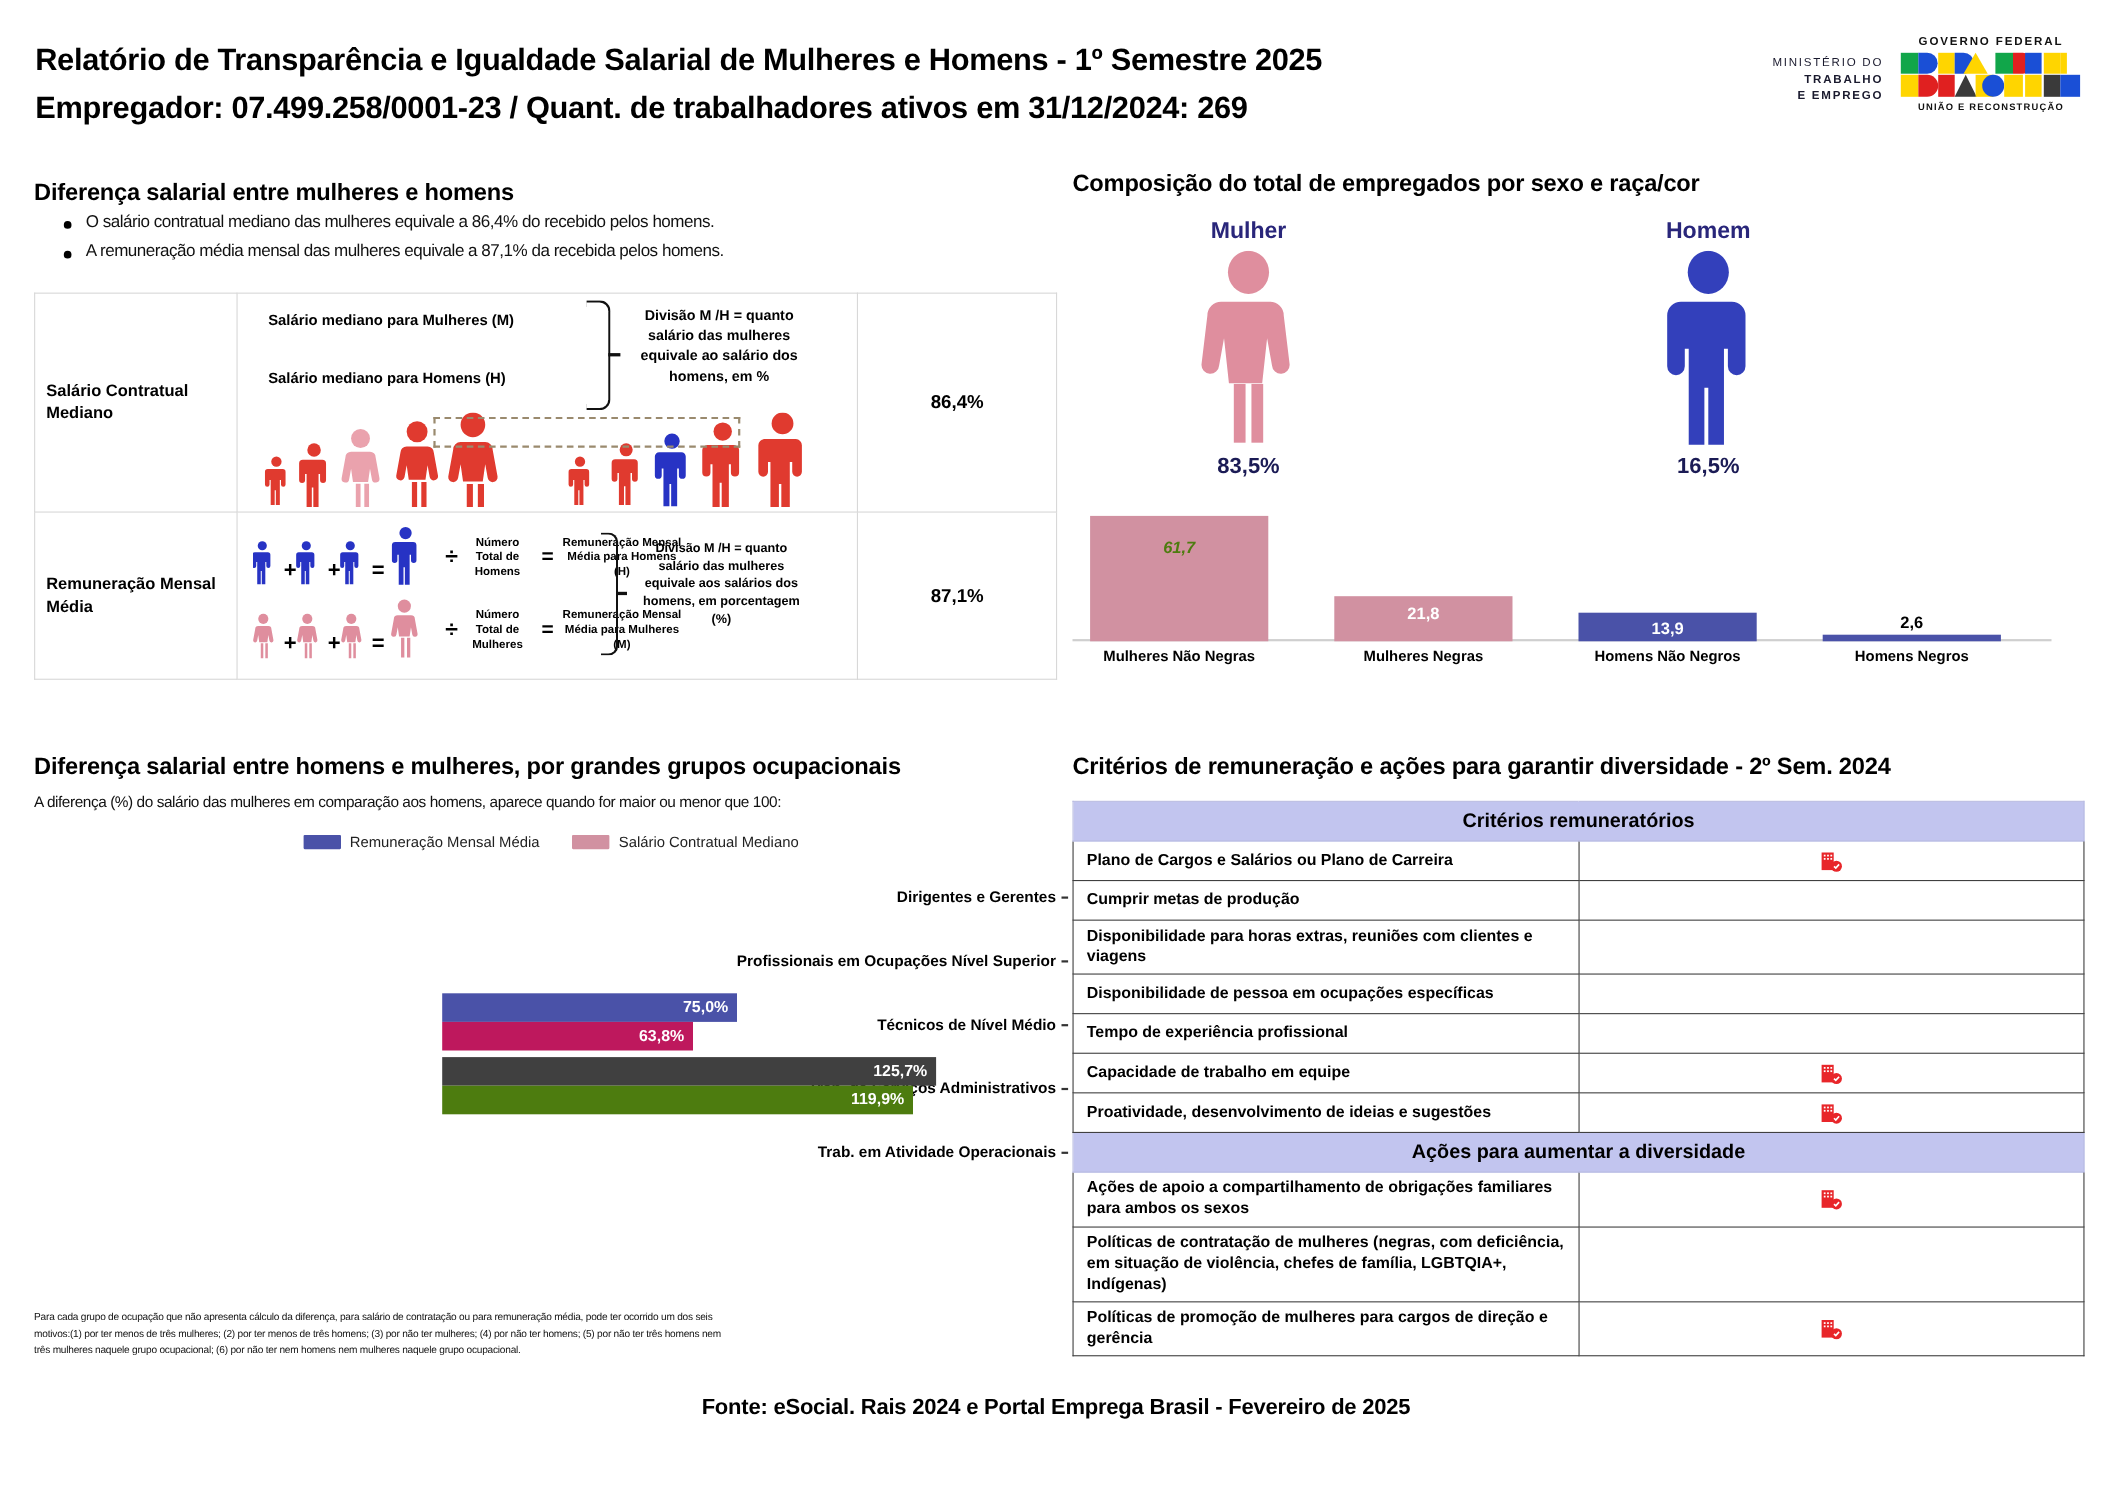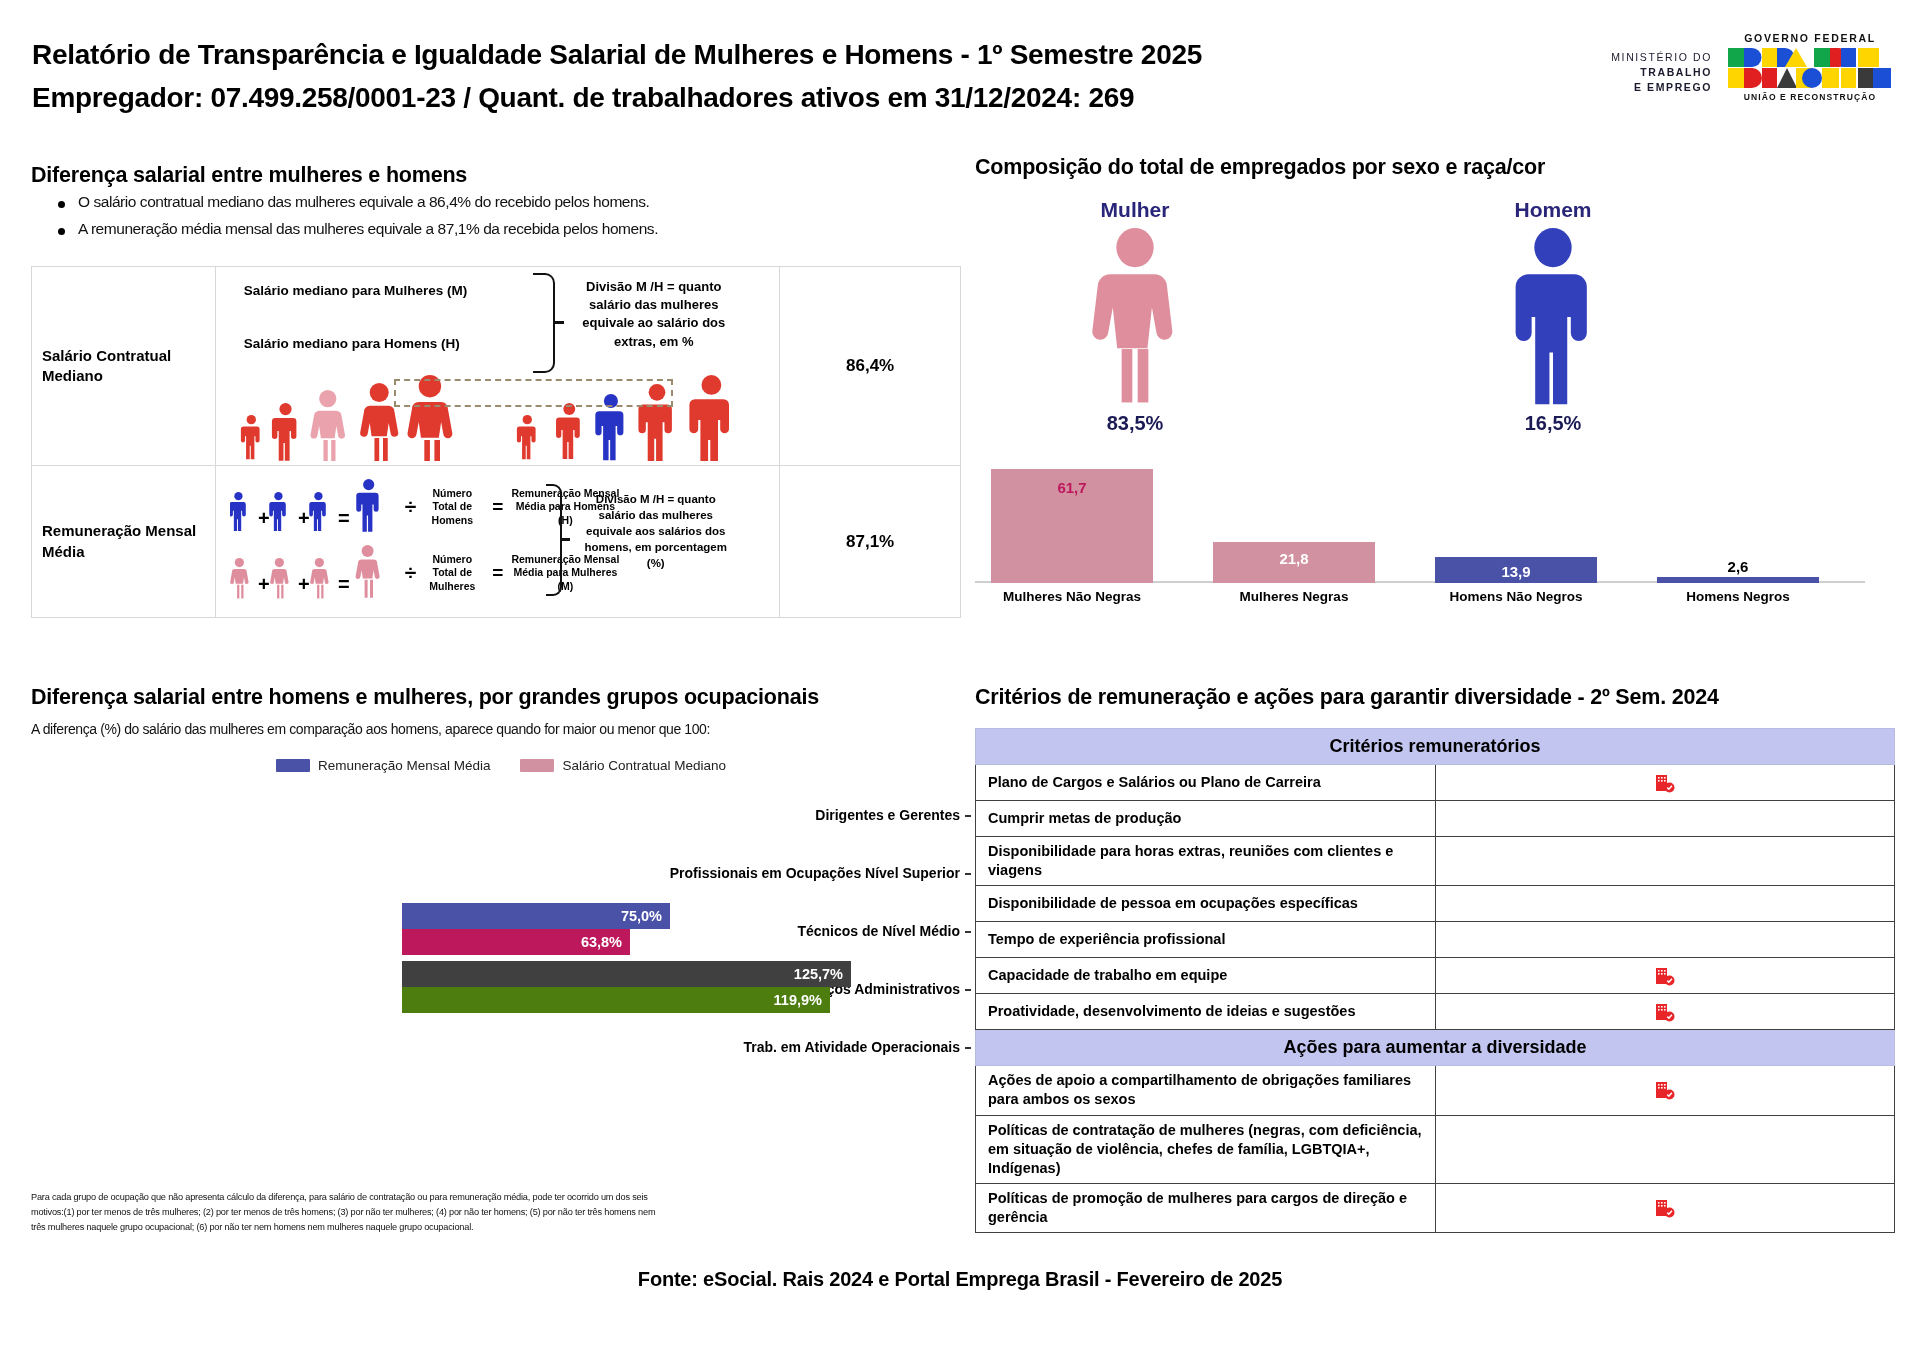--- a/index.html
+++ b/index.html
@@ -258,21 +258,21 @@
     <tbody>
     <tr>
       <td class="c-ind">
         <div class="ind-label">Salário Contratual Mediano</div>
       </td>
       <td class="c-def">
         <div class="def1">
           <div class="lab lab-m">Salário mediano para Mulheres (M)</div>
           <div class="lab lab-h">Salário mediano para Homens (H)</div>
           <div class="brace"></div>
-          <div class="note">Divisão M /H = quanto salário das mulheres equivale ao salário dos extras, em %</div>
+          <div class="note">Divisão M /H = quanto salário das mulheres equivale ao salário dos homens, em %</div>
           <div class="ppl-row">
             <div class="ppl-dash"></div>
             <svg viewBox="0 0 553 86" width="553" height="86">
               <g fill="#e03a2f">
                 <g transform="translate(28,40) scale(0.52)">
                       <circle cx="14" cy="9" r="9"></circle>
                       <path d="M3 22 h22 a5 5 0 0 1 5 5 v22 a4 4 0 0 1 -8 0 v-8 h-2 v44 h-7 v-26 h-2 v26 h-7 v-44 h-2 v8 a4 4 0 0 1 -8 0 v-22 a5 5 0 0 1 5 -5 z"></path>
                     </g>
                 <g transform="translate(60,28) scale(0.68)">
                       <circle cx="14" cy="9" r="9"></circle>
@@ -424,21 +424,21 @@
           </g>
         </svg>
         <div class="fig-pct">16,5%</div>
       </div>
     </div>
 
     <div class="comp-chart">
       <div class="cc-baseline"></div>
       <div class="cc-col" style="left:2px;">
         <div class="cc-bar" style="height:114px;background:#d191a1;"></div>
-        <div class="cc-val" style="bottom:87px;color:#be185d;">61,7</div>
+        <div class="cc-val" style="bottom:76px;color:#4d7c0f;font-style:italic;">61,7</div>
         <div class="cc-lab">Mulheres Não Negras</div>
       </div>
       <div class="cc-col" style="left:224px;">
         <div class="cc-bar" style="height:41px;background:#d191a1;"></div>
         <div class="cc-val" style="bottom:16px;color:#ffffff;">21,8</div>
         <div class="cc-lab">Mulheres Negras</div>
       </div>
       <div class="cc-col" style="left:446px;">
         <div class="cc-bar" style="height:26px;background:#4a52a8;"></div>
         <div class="cc-val" style="bottom:3px;color:#ffffff;">13,9</div>

